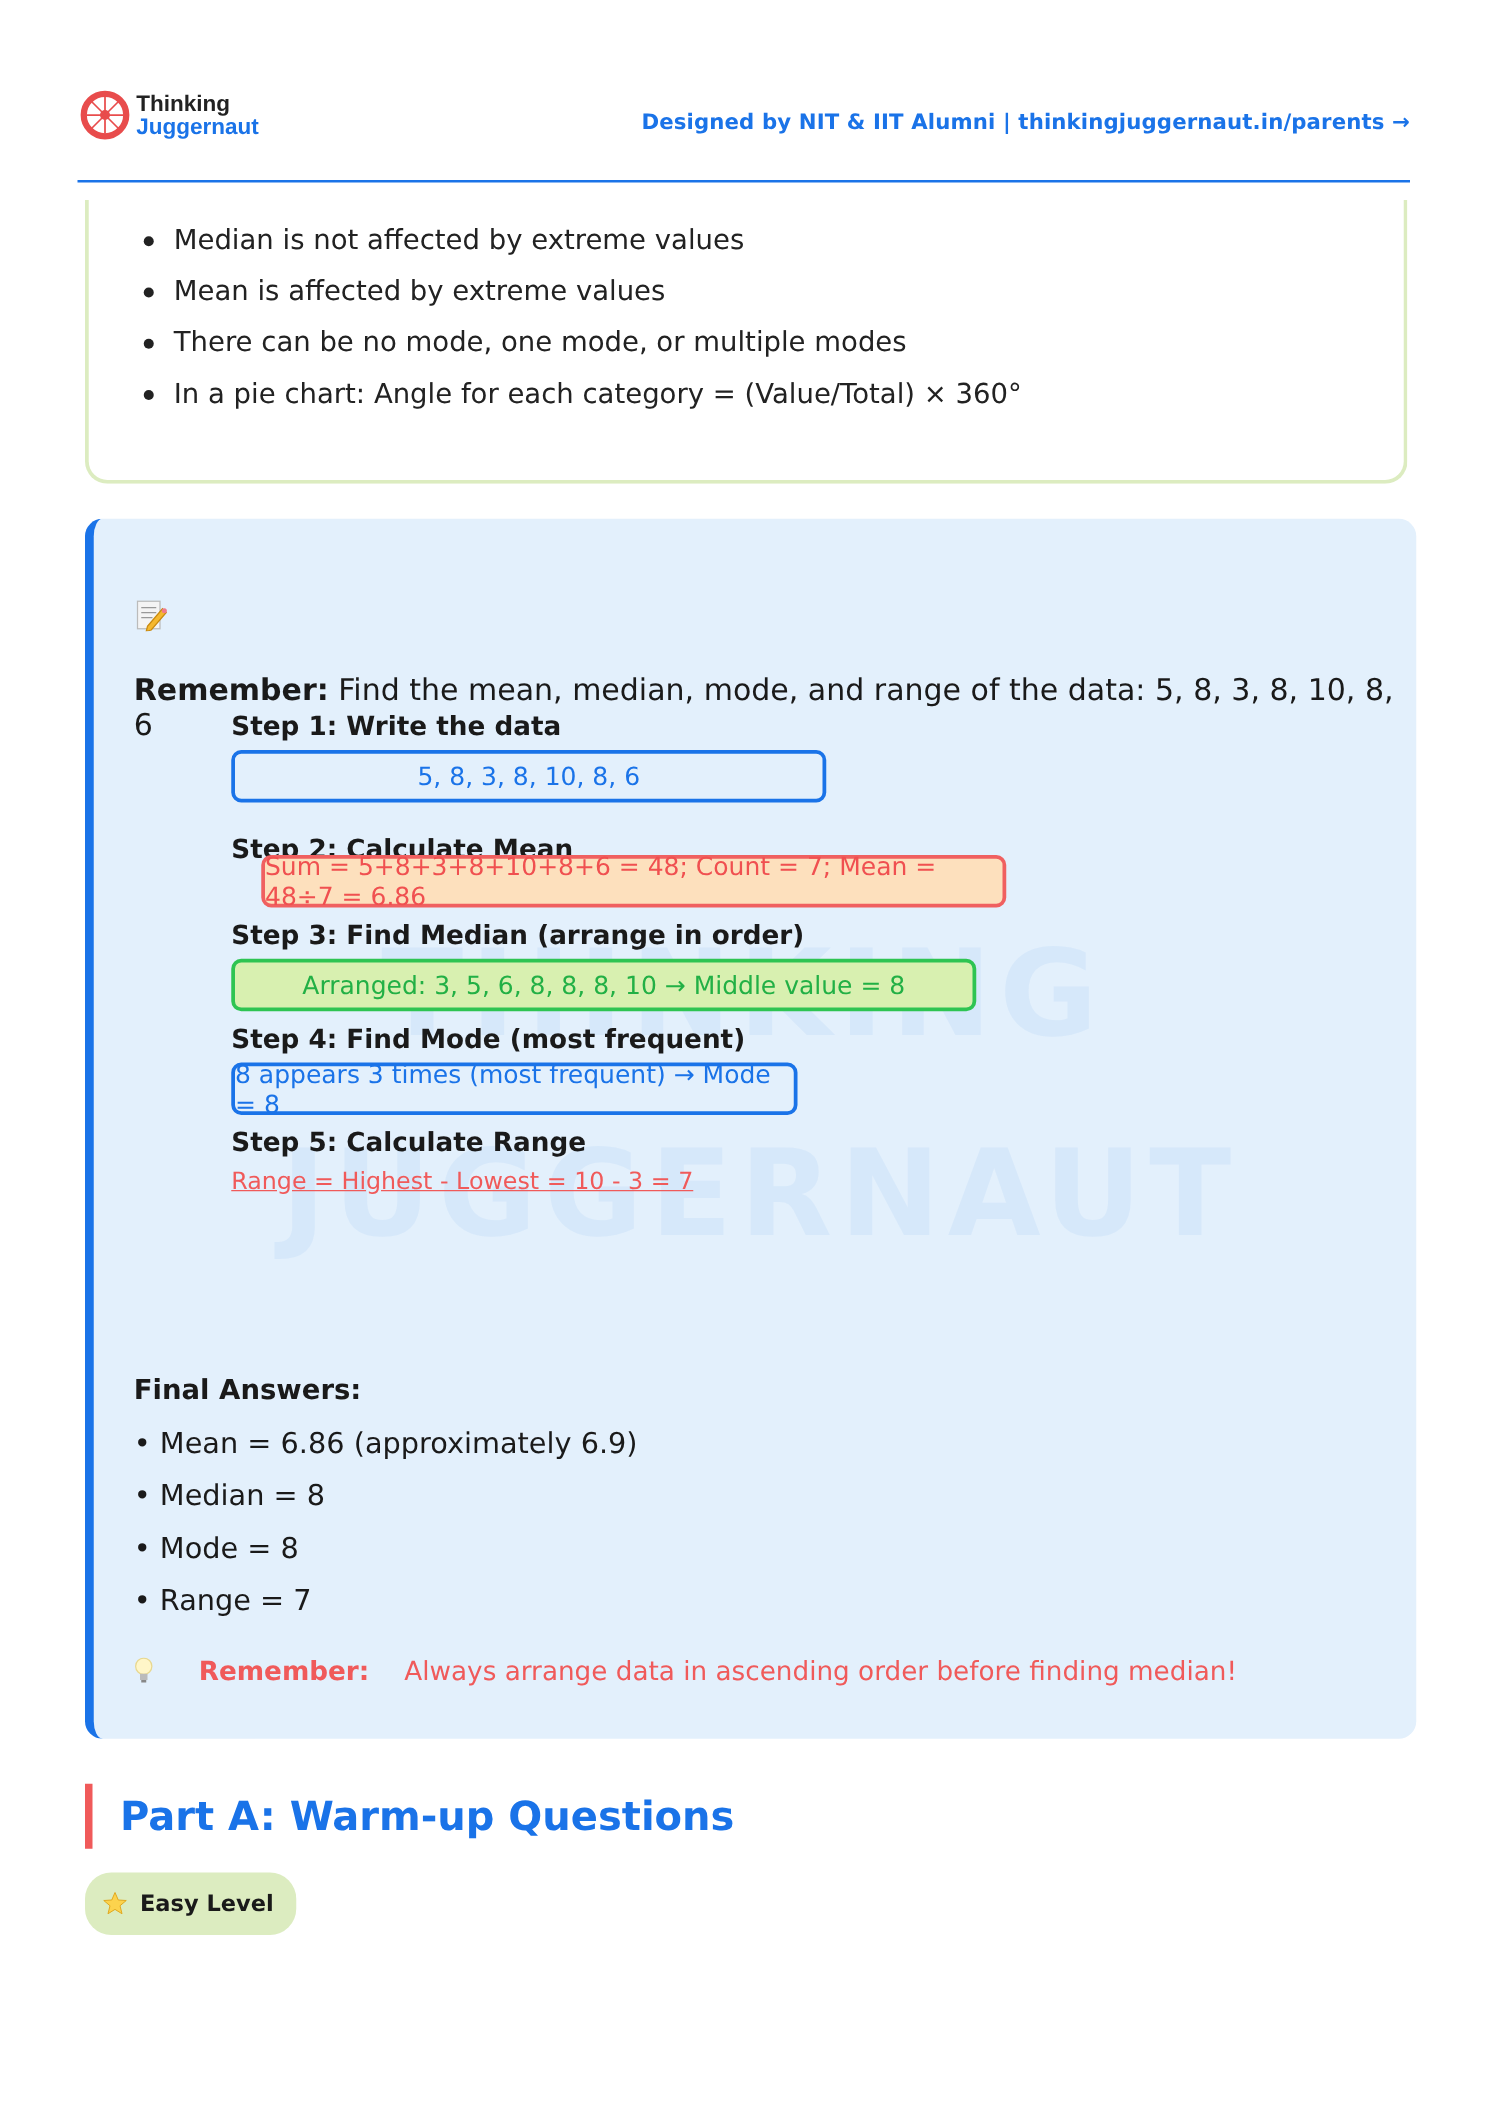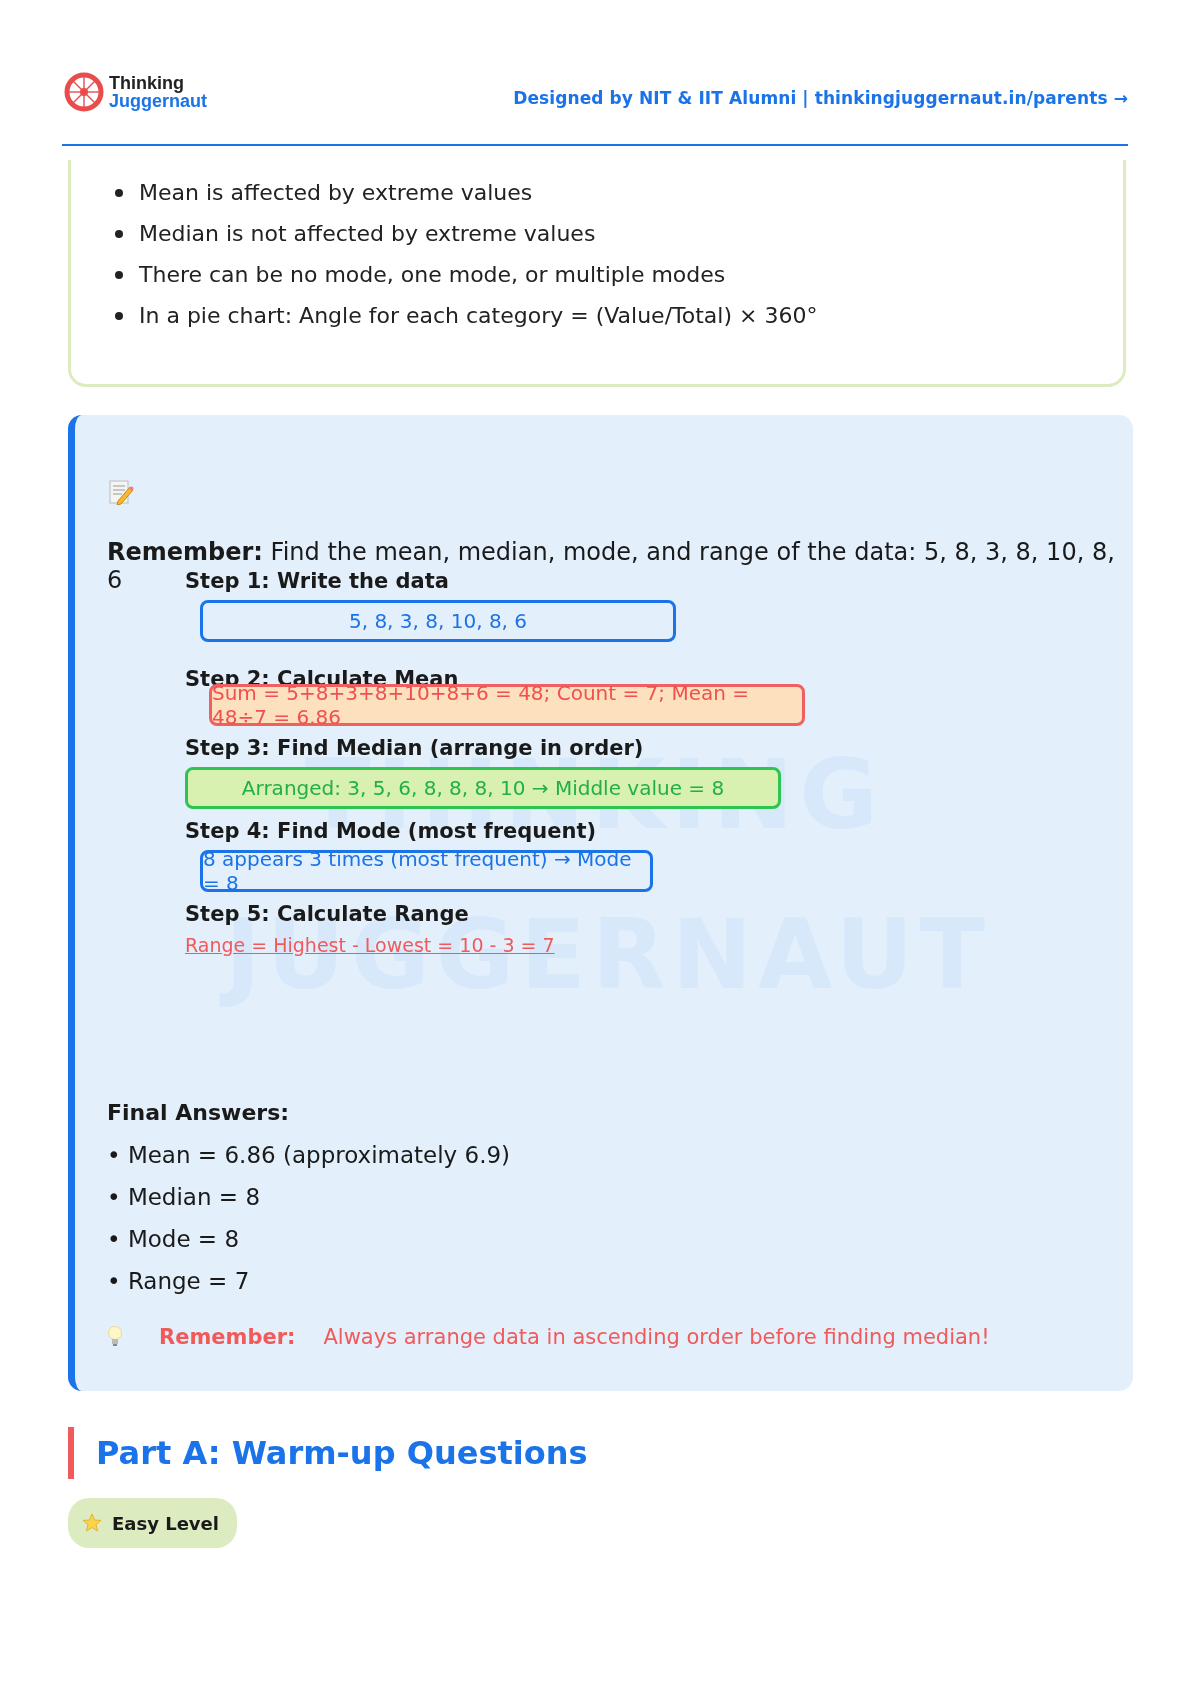--- a/index.html
+++ b/index.html
@@ -21,21 +21,21 @@
   .sample { position: absolute; left: 68px; top: 415px; width: 1058px; height: 976px; background: #e3f0fc; border-left: 7px solid #1a73e8; border-radius: 14px; overflow: hidden; }
   .watermark { position: absolute; left: 230px; top: 300px; font-size: 96px; font-weight: bold; color: rgba(150,195,240,0.16); line-height: 160px; letter-spacing: 6px; font-family: "DejaVu Sans", sans-serif; pointer-events: none; }
   .sample-title { position: absolute; left: 33px; top: 64px; display: flex; align-items: center; }
   .memo-icon { width: 26px; height: 26px; margin-right: 12px; }
   .sample-title-text { font-size: 28px; font-weight: bold; color: #f05a5a; }
   .problem { position: absolute; left: 32px; top: 123px; font-size: 24px; color: #1a1a1a; }
   .problem b { font-weight: bold; }
 
   .step-label { position: absolute; left: 110px; font-size: 21px; font-weight: bold; color: #1a1a1a; }
   .step-box { position: absolute; left: 110px; height: 42px; border-radius: 8px; font-size: 20px; display: flex; align-items: center; justify-content: center; box-sizing: border-box; }
-  .box-blue { border: 3px solid #1a73e8; color: #1a73e8; background: #e3f0fc; margin-left: 15px; }
+  .box-blue { border: 3px solid #1a73e8; color: #1a73e8; background: #e3f0fc; }
   .box-red { border: 3px solid #f06060; color: #f05050; background: #fde0bd; }
   .box-green { border: 3px solid #2ec452; color: #22b045; background: #d8f0b0; }
   .step-plain { position: absolute; left: 110px; font-size: 19px; color: #f05a5a; text-decoration: underline; }
 
   .final-title { position: absolute; left: 32px; top: 685px; font-size: 22px; font-weight: bold; color: #1a1a1a; }
   .final-item { position: absolute; left: 32px; font-size: 23px; color: #1a1a1a; }
 
   .remember { position: absolute; left: 32px; top: 838px; display: flex; align-items: center; font-size: 21px; color: #f05a5a; gap: 20px; }
   .bulb-icon { width: 16px; height: 22px; margin-right: 16px; }
   .remember b { margin-right: 8px; }
@@ -62,22 +62,22 @@
     <div class="logo-text">
       <span class="logo-line1">Thinking</span>
       <span class="logo-line2">Juggernaut</span>
     </div>
   </div>
   <div class="tagline">Designed by NIT &amp; IIT Alumni | thinkingjuggernaut.in/parents →</div>
 </div>
 
 <div class="keypoints">
   <ul>
+    <li>Median is not affected by extreme values</li>
     <li>Mean is affected by extreme values</li>
-    <li>Median is not affected by extreme values</li>
     <li>There can be no mode, one mode, or multiple modes</li>
     <li>In a pie chart: Angle for each category = (Value/Total) × 360°</li>
   </ul>
 </div>
 
 <div class="sample">
   <div class="watermark">
     <div>THINKING</div>
     <div style="margin-left:-80px;">JUGGERNAUT</div>
   </div>

